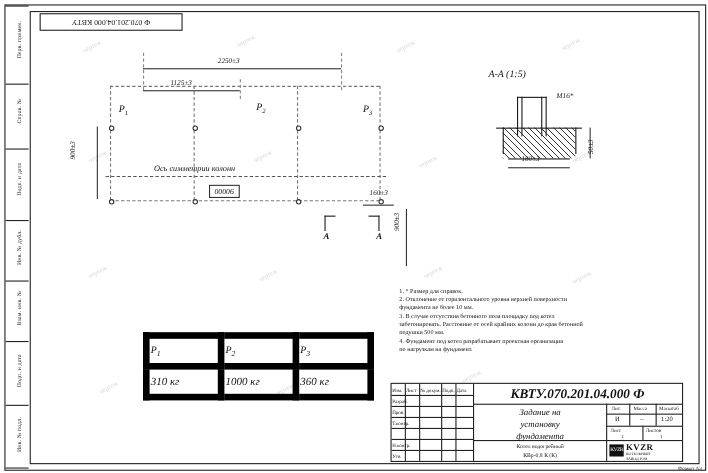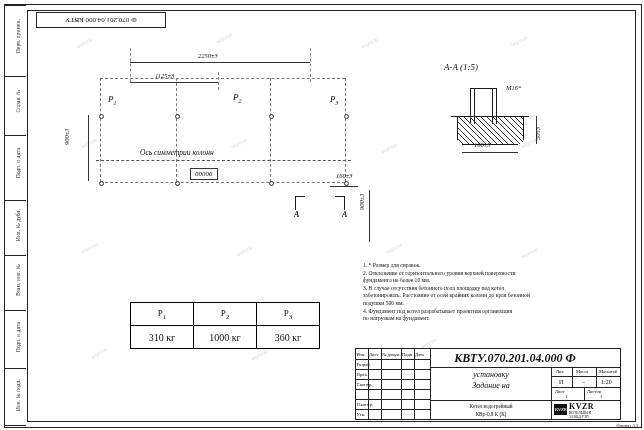--- a/index.html
+++ b/index.html
@@ -30,33 +30,33 @@
      text-align:center;font-size:7px;transform:rotate(180deg);}
 
   .dimline{position:absolute;height:0;border-top:1px solid #333;}
   .dimv{position:absolute;width:0;border-left:1px solid #333;}
   .ext{position:absolute;width:0;border-left:1px dashed #888;}
 
   .pt{position:absolute;width:3px;height:3px;border:1px solid #333;background:#fff;border-radius:50%;}
 
   
   #loadTable{position:absolute;left:130px;top:302px;border-collapse:collapse;}
-  #loadTable td{border:1px solid #000000;width:60px;height:20px;text-align:center;
-    font-size:9px;font-family:"Liberation Serif",serif;}
+  #loadTable td{border:6px solid #000000;width:60px;height:20px;
+    font-size:9px;font-style:italic;font-family:"Liberation Serif",serif;}
   #loadTable tr.vals td{font-size:10px;}
 
   
   #notes{position:absolute;left:363px;top:262px;width:252px;font-size:5.6px;line-height:7.6px;color:#111;}
 
   
   #tb{position:absolute;left:355px;top:348px;width:264px;height:70px;border:1px solid #222;}
   #tb .c{position:absolute;border-left:1px solid #222;}
   #tb .r{position:absolute;border-top:1px solid #222;}
   #tb .t{position:absolute;font-size:4.6px;color:#111;white-space:nowrap;}
-  #tbNum{position:absolute;left:65px;top:1px;width:188px;height:17px;line-height:17px;text-align:center;
+  #tbNum{position:absolute;left:75px;top:1px;width:188px;height:17px;line-height:17px;text-align:center;
      font-size:12px;font-weight:bold;font-style:italic;}
   #tbName{position:absolute;left:75px;top:19px;width:120px;height:32px;text-align:center;font-size:8px;
      font-style:italic;line-height:11px;padding-top:1px;box-sizing:border-box;}
   #tbObj{position:absolute;left:75px;top:52px;width:120px;height:17px;text-align:center;font-size:5.2px;
      line-height:8px;padding-top:1px;box-sizing:border-box;}
 
   .logo{position:absolute;left:198px;top:53px;width:63px;height:16px;}
   .logoMark{position:absolute;left:0;top:2px;width:13px;height:11px;background:#111;color:#fff;
      font-size:5px;line-height:11px;text-align:center;letter-spacing:-.5px;}
   .logoTxt{position:absolute;left:15px;top:0px;font-size:8px;font-weight:bold;letter-spacing:.5px;}
@@ -248,22 +248,23 @@
     <div class="r" style="left:74px;top:51px;width:190px;"></div>
     <div class="c" style="left:195px;top:18px;height:52px;"></div>
     <div class="r" style="left:195px;top:27px;width:69px;"></div>
     <div class="r" style="left:195px;top:38px;width:69px;"></div>
     <div class="c" style="left:216px;top:18px;height:20px;"></div>
     <div class="c" style="left:240px;top:18px;height:20px;"></div>
     <div class="c" style="left:228px;top:38px;height:13px;"></div>
 
     <div id="tbNum">КВТУ.070.201.04.000 Ф</div>
     <div id="tbName">
+      <div>Задание на</div>
       <div>установку</div>
-      <div>Задание на</div>
+      <div>фундамента</div>
     </div>
     <div id="tbObj">
       <div>Котел водогрейный</div>
       <div>КВр-0,8 К (К)</div>
     </div>
 
     <div class="t" style="left:200px;top:20px;">Лит.</div>
     <div class="t" style="left:220px;top:20px;">Масса</div>
     <div class="t" style="left:243px;top:20px;">Масштаб</div>
     <div class="t" style="left:203px;top:30px;font-size:6px;">И</div>

